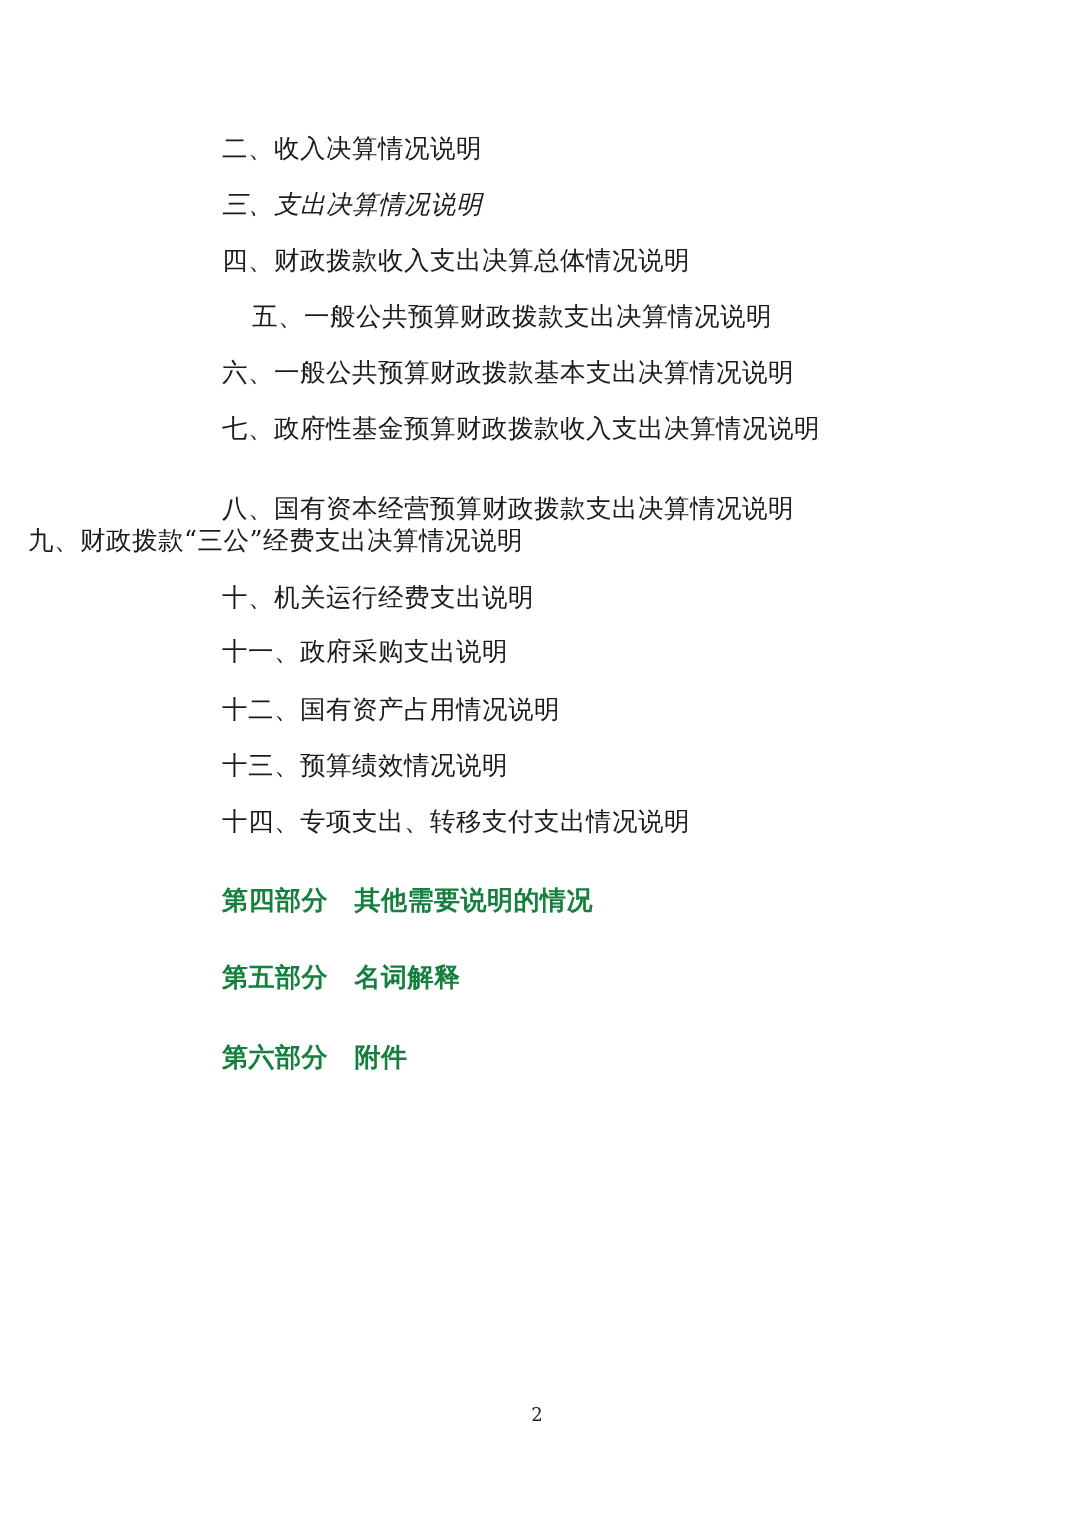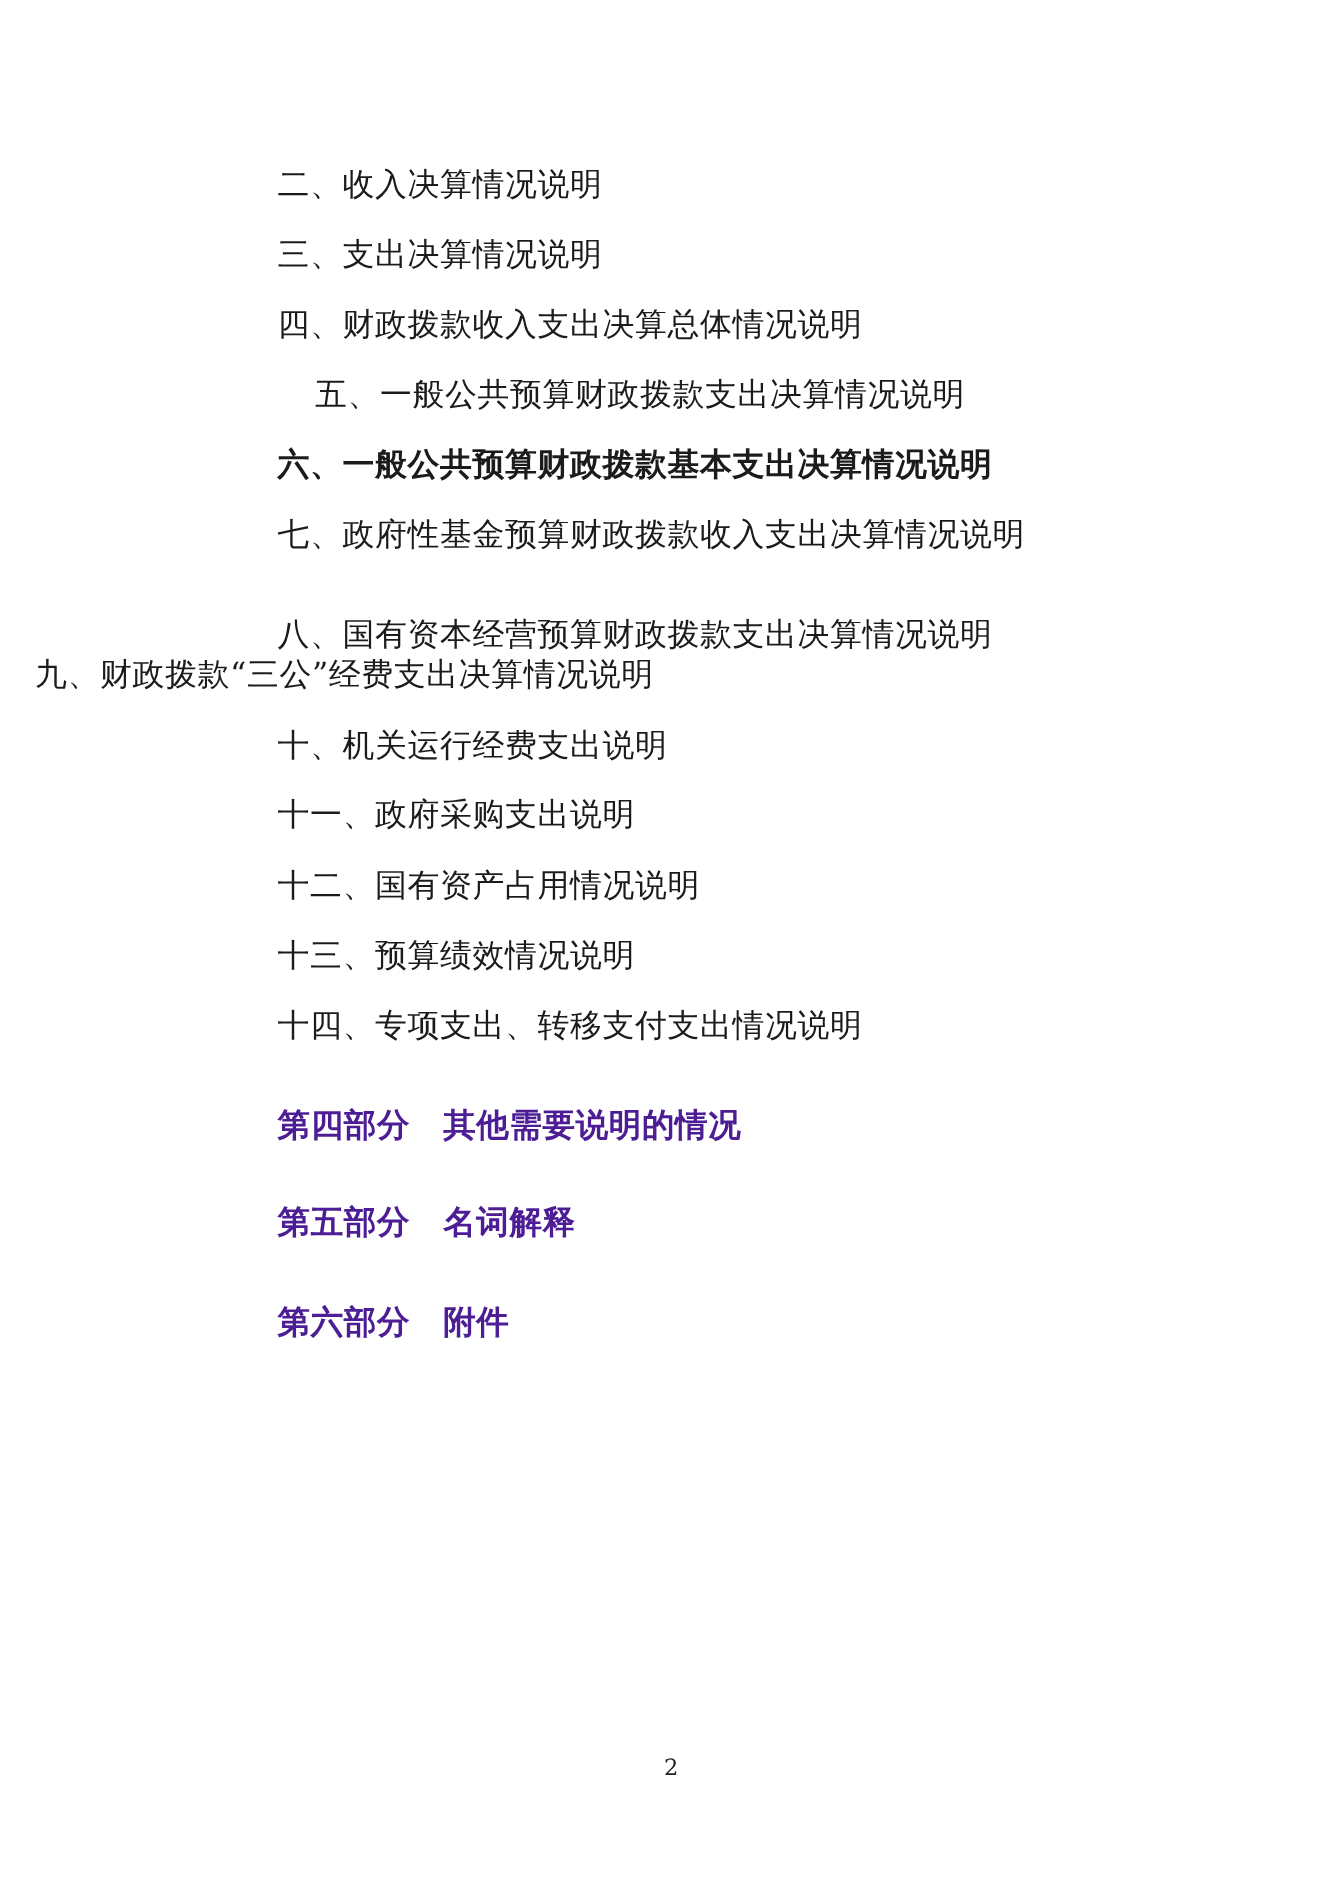--- a/index.html
+++ b/index.html
@@ -35,45 +35,45 @@
     letter-spacing: 0.5px;
     white-space: nowrap;
     color: #1b1b1b;
   }
   .part-item {
     font-size: 26px;
     font-weight: bold;
     padding-left: 222px;
     letter-spacing: 0.5px;
     white-space: nowrap;
-    color: #4c1d95;
+    color: #15803d;
   }
   .page-number {
     position: absolute;
     top: 1404px;
     left: 0;
     width: 1074px;
     text-align: center;
     font-size: 18px;
     color: #222222;
     font-family: "DejaVu Serif", "Liberation Serif", serif;
   }
 </style>
 </head>
 <body>
 
 <div class="page">
   <div class="content">
 
     <ul class="toc-list">
       <li class="toc-item" style="position:absolute; top:136px;"><span>二、收入决算情况说明</span></li>
-      <li class="toc-item" style="position:absolute; top:192px;"><span>三、支出决算情况说明</span></li>
+      <li class="toc-item" style="position:absolute; top:192px;font-style:italic;"><span>三、支出决算情况说明</span></li>
       <li class="toc-item" style="position:absolute; top:248px;"><span>四、财政拨款收入支出决算总体情况说明</span></li>
       <li class="toc-item" style="position:absolute; top:304px;margin-left:30px;"><span>五、一般公共预算财政拨款支出决算情况说明</span></li>
-      <li class="toc-item" style="position:absolute; top:360px;font-weight:bold;"><span>六、一般公共预算财政拨款基本支出决算情况说明</span></li>
+      <li class="toc-item" style="position:absolute; top:360px;"><span>六、一般公共预算财政拨款基本支出决算情况说明</span></li>
       <li class="toc-item" style="position:absolute; top:416px;"><span>七、政府性基金预算财政拨款收入支出决算情况说明</span></li>
       <li class="toc-item" style="position:absolute; top:496px;"><span>八、国有资本经营预算财政拨款支出决算情况说明</span></li>
       <li class="toc-item" style="position:absolute; top:528px;padding-left:28px;"><span>九、财政拨款“三公”经费支出决算情况说明</span></li>
       <li class="toc-item" style="position:absolute; top:585px;"><span>十、机关运行经费支出说明</span></li>
       <li class="toc-item" style="position:absolute; top:641px;font-family:Liberation Mono, monospace;"><span>十一、政府采购支出说明</span></li>
       <li class="toc-item" style="position:absolute; top:697px;"><span>十二、国有资产占用情况说明</span></li>
       <li class="toc-item" style="position:absolute; top:753px;"><span>十三、预算绩效情况说明</span></li>
       <li class="toc-item" style="position:absolute; top:809px;"><span>十四、专项支出、转移支付支出情况说明</span></li>
     </ul>
 

